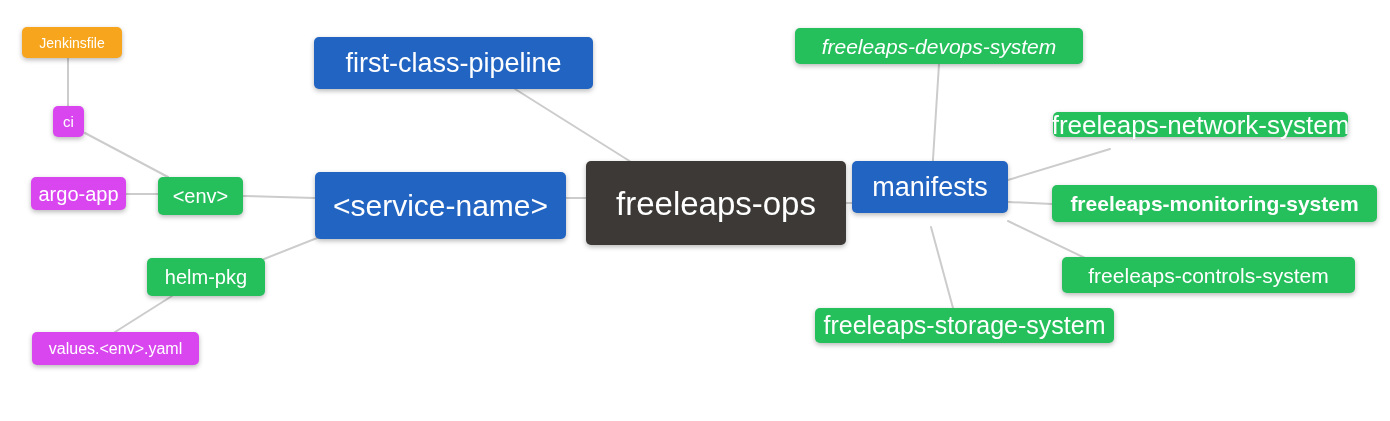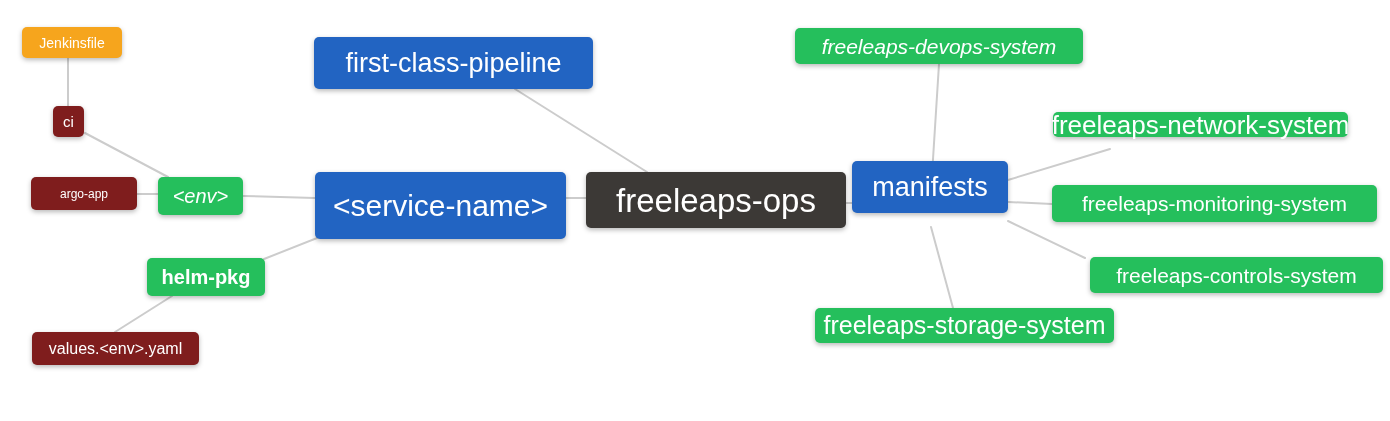--- a/index.html
+++ b/index.html
@@ -20,39 +20,39 @@
     justify-content: center;
     color: #ffffff;
     white-space: nowrap;
     border-radius: 5px;
     box-shadow: 0 2px 5px rgba(0,0,0,0.28);
     box-sizing: border-box;
     cursor: pointer;
     line-height: 1;
   }
   .c-orange { background: #f6a51d; }
-  .c-red    { background: #7f1d1d; }
+  .c-red    { background: #d946ef; }
   .c-green  { background: #25bf5c; }
   .c-blue   { background: #2264c2; }
   .c-dark   { background: #3c3936; }
 
   .p-jenkinsfile { left: 22px;  top: 27px;  width: 100px;  height: 31px; font-size: 14px; }
   .p-ci          { left: 53px;  top: 106px; width: 31px;  height: 31px; font-size: 15px; }
-  .p-argo        { left: 31px;  top: 177px; width: 106px;  height: 33px; font-size: 12px; }
-  .p-env         { left: 158px; top: 177px; width: 85px;  height: 38px; font-size: 20px; font-style: italic; }
+  .p-argo        { left: 31px;  top: 177px; width: 95px;  height: 33px; font-size: 20px; }
+  .p-env         { left: 158px; top: 177px; width: 85px;  height: 38px; font-size: 20px; }
   .p-pipeline    { left: 314px; top: 37px;  width: 279px; height: 52px; font-size: 27px; }
   .p-service     { left: 315px; top: 172px; width: 251px; height: 67px; font-size: 30px; }
-  .p-root        { left: 586px; top: 172px; width: 260px; height: 56px; font-size: 33px; }
+  .p-root        { left: 586px; top: 161px; width: 260px; height: 84px; font-size: 33px; }
   .p-manifests   { left: 852px; top: 161px; width: 156px; height: 52px; font-size: 27px; }
-  .p-helm        { left: 147px; top: 258px; width: 118px; height: 38px; font-size: 20px; font-weight: bold; }
+  .p-helm        { left: 147px; top: 258px; width: 118px; height: 38px; font-size: 20px; }
   .p-values      { left: 8px;   top: 332px; width: 167px; height: 33px; font-size: 16px; margin-left: 24px; }
   .p-devops      { left: 795px; top: 28px;  width: 288px; height: 36px; font-size: 21px; font-style: italic; }
   .p-network     { left: 1053px;top: 112px; width: 295px; height: 25px; font-size: 26px; }
-  .p-monitoring  { left: 1052px;top: 185px; width: 325px; height: 37px; font-size: 21px; }
-  .p-controls    { left: 1062px;top: 257px; width: 293px; height: 36px; font-size: 21px; margin-left: 28px; }
+  .p-monitoring  { left: 1052px;top: 185px; width: 325px; height: 37px; font-size: 21px; font-weight: bold; }
+  .p-controls    { left: 1062px;top: 257px; width: 293px; height: 36px; font-size: 21px; }
   .p-storage     { left: 815px; top: 308px; width: 299px; height: 35px; font-size: 25px; }
 </style>
 </head>
 <body>
 
 <div class="canvas">
 
   <svg class="edges" viewBox="0 0 1390 421" xmlns="http://www.w3.org/2000/svg">
     <line x1="68" y1="58" x2="68" y2="106"></line>
     <line x1="85" y1="133" x2="168" y2="177"></line>

